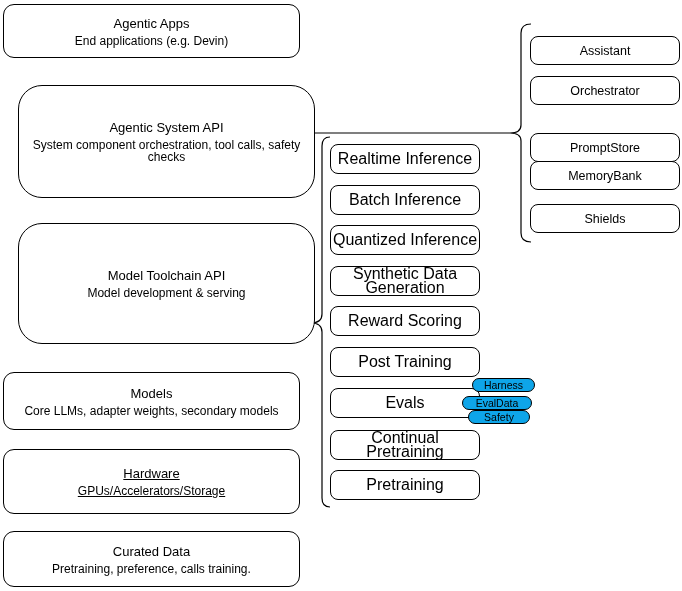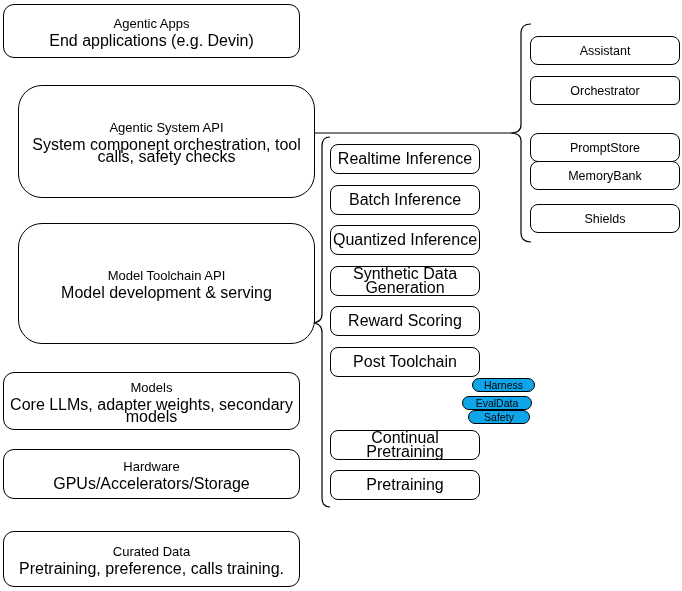--- a/index.html
+++ b/index.html
@@ -38,21 +38,21 @@
     left: 3px;
     width: 297px;
     border-radius: 11px;
   }
   .stack-node.big-radius { border-radius: 24px; margin-left: 15px; }
   .stack-node .title {
     font-size: 13px;
     line-height: 15px;
   }
   .stack-node .subtitle {
-    font-size: 16px;
+    font-size: 12px;
     line-height: 12px;
     margin-top: 4px;
   }
   
   .mid-node {
     left: 330px;
     width: 150px;
     height: 30px;
     border-radius: 8px;
   }
@@ -105,21 +105,21 @@
   <div class="node stack-node big-radius" style="top:223px;height:121px;">
     <div class="title">Model Toolchain API</div>
     <div class="subtitle">Model development &amp; serving</div>
   </div>
 
   <div class="node stack-node" style="top:372px;height:58px;">
     <div class="title">Models</div>
     <div class="subtitle">Core LLMs, adapter weights, secondary models</div>
   </div>
 
-  <div class="node stack-node" style="top:449px;height:50px;">
+  <div class="node stack-node" style="top:449px;height:65px;text-decoration:underline;">
     <div class="title">Hardware</div>
     <div class="subtitle">GPUs/Accelerators/Storage</div>
   </div>
 
   <div class="node stack-node" style="top:531px;height:56px;">
     <div class="title">Curated Data</div>
     <div class="subtitle">Pretraining, preference, calls training.</div>
   </div>
 
   <div class="node mid-node" style="top:144px;">
@@ -131,21 +131,24 @@
   <div class="node mid-node" style="top:225px;">
     <div class="label">Quantized Inference</div>
   </div>
   <div class="node mid-node" style="top:266px;">
     <div class="label">Synthetic Data Generation</div>
   </div>
   <div class="node mid-node" style="top:306px;">
     <div class="label">Reward Scoring</div>
   </div>
   <div class="node mid-node" style="top:347px;">
-    <div class="label">Post Toolchain</div>
+    <div class="label">Post Training</div>
+  </div>
+  <div class="node mid-node" style="top:388px;">
+    <div class="label">Evals</div>
   </div>
   <div class="node mid-node" style="top:430px;">
     <div class="label">Continual Pretraining</div>
   </div>
   <div class="node mid-node" style="top:470px;">
     <div class="label">Pretraining</div>
   </div>
 
   <div class="pill" style="left:472px;top:378px;width:63px;height:14px;">
     <span>Harness</span>
@@ -153,21 +156,21 @@
   <div class="pill" style="left:462px;top:396px;width:70px;height:14px;">
     <span>EvalData</span>
   </div>
   <div class="pill" style="left:468px;top:410px;width:62px;height:14px;">
     <span>Safety</span>
   </div>
 
   <div class="node right-node" style="top:36px;">
     <div class="label">Assistant</div>
   </div>
-  <div class="node right-node" style="top:76px;border-radius:6px;">
+  <div class="node right-node" style="top:76px;">
     <div class="label">Orchestrator</div>
   </div>
   <div class="node right-node" style="top:133px;">
     <div class="label">PromptStore</div>
   </div>
   <div class="node right-node" style="top:161px;">
     <div class="label">MemoryBank</div>
   </div>
   <div class="node right-node" style="top:204px;">
     <div class="label">Shields</div>

